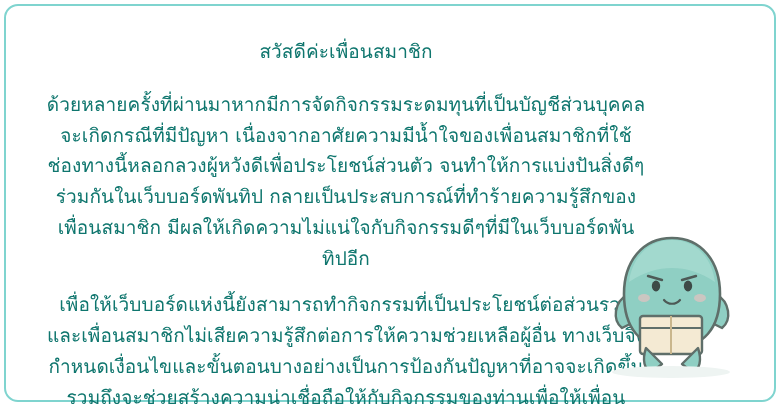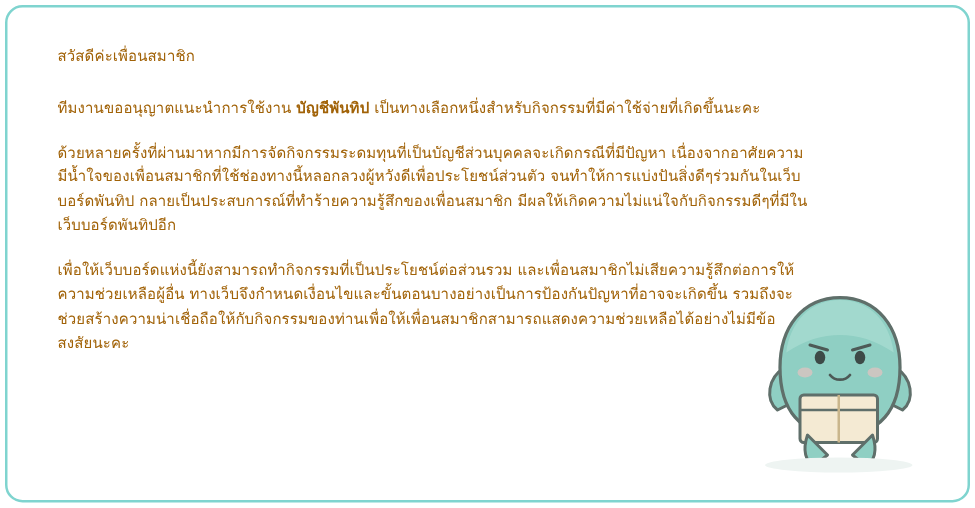--- a/index.html
+++ b/index.html
@@ -29,25 +29,26 @@
     border-radius: 14px;
     background: #ffffff;
   }
   .content {
     position: absolute;
     left: 40px;
     top: 30px;
     width: 600px;
   }
   .para {
-    color: #a16207;
-    font-size: 12px;
+    color: #0f766e;
+    font-size: 19px;
     line-height: 1.62;
     margin: 0 0 16px 0;
     letter-spacing: 0.1px;
+    text-align: center;
   }
   .para.greeting {
     margin-bottom: 22px;
   }
   .para.last {
     margin-bottom: 0;
   }
   .kw {
     font-weight: bold;
   }
@@ -74,21 +75,20 @@
   }
 </style>
 </head>
 <body>
 
 <div class="page">
   <div class="frame">
 
     <div class="content">
       <p class="para greeting">สวัสดีค่ะเพื่อนสมาชิก</p>
-      <p class="para">ทีมงานขออนุญาตแนะนำการใช้งาน <span class="kw">บัญชีพันทิป</span> เป็นทางเลือกหนึ่งสำหรับกิจกรรมที่มีค่าใช้จ่ายที่เกิดขึ้นนะคะ</p>
       <p class="para">ด้วยหลายครั้งที่ผ่านมาหากมีการจัดกิจกรรมระดมทุนที่เป็นบัญชีส่วนบุคคลจะเกิดกรณีที่มีปัญหา เนื่องจากอาศัยความมีน้ำใจของเพื่อนสมาชิกที่ใช้ช่องทางนี้หลอกลวงผู้หวังดีเพื่อประโยชน์ส่วนตัว จนทำให้การแบ่งปันสิ่งดีๆร่วมกันในเว็บบอร์ดพันทิป กลายเป็นประสบการณ์ที่ทำร้ายความรู้สึกของเพื่อนสมาชิก มีผลให้เกิดความไม่แน่ใจกับกิจกรรมดีๆที่มีในเว็บบอร์ดพันทิปอีก</p>
       <p class="para">เพื่อให้เว็บบอร์ดแห่งนี้ยังสามารถทำกิจกรรมที่เป็นประโยชน์ต่อส่วนรวม และเพื่อนสมาชิกไม่เสียความรู้สึกต่อการให้ความช่วยเหลือผู้อื่น ทางเว็บจึงกำหนดเงื่อนไขและขั้นตอนบางอย่างเป็นการป้องกันปัญหาที่อาจจะเกิดขึ้น รวมถึงจะช่วยสร้างความน่าเชื่อถือให้กับกิจกรรมของท่านเพื่อให้เพื่อนสมาชิกสามารถแสดงความช่วยเหลือได้อย่างไม่มีข้อสงสัยนะคะ</p>
     </div>
 
     <div class="mascot">
       <div class="shadow-ellipse"></div>
       <svg width="150" height="160" viewBox="0 0 150 160" xmlns="http://www.w3.org/2000/svg">
 
         <path d="M30 70 C16 78 14 96 24 104 L40 96 Z" fill="#8fcfc3" stroke="#5f6f6a" stroke-width="2.4" stroke-linejoin="round"></path>
 

